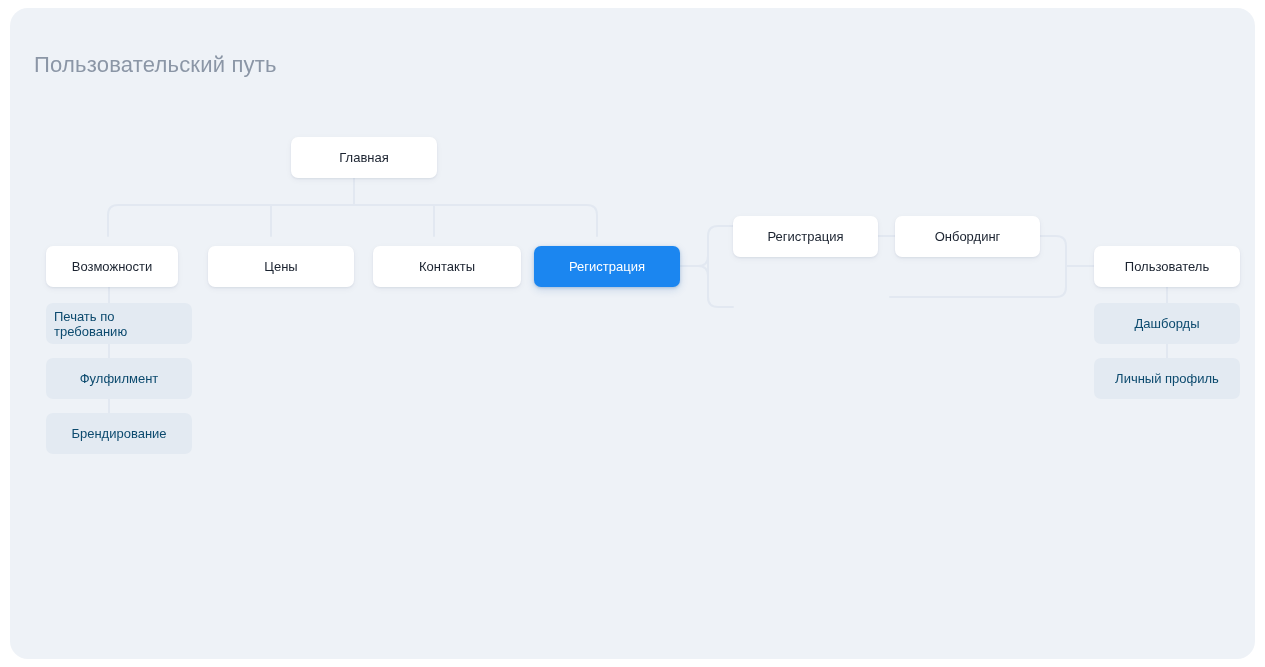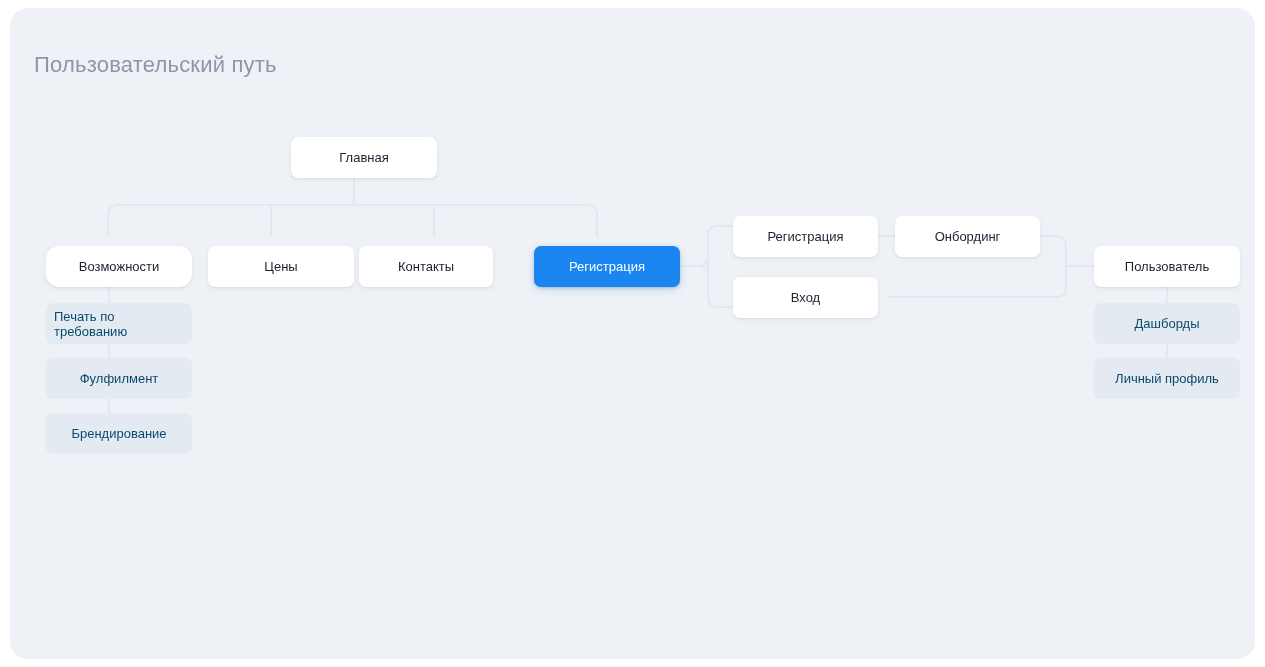--- a/index.html
+++ b/index.html
@@ -109,29 +109,29 @@
 
       <path d="M 1157 279 L 1157 295"></path>
       <path d="M 1157 336 L 1157 350"></path>
     </g>
   </svg>
 
   <div class="node primary" style="left:281px; top:129px; width:146px; height:41px;">
     <span>Главная</span>
   </div>
 
-  <div class="node primary" style="left:36px; top:238px; width:146px; height:41px;border-radius:13px;">
+  <div class="node primary" style="left:36px; top:238px; width:132px; height:41px;">
     <span>Возможности</span>
   </div>
 
   <div class="node primary" style="left:198px; top:238px; width:146px; height:41px;">
     <span>Цены</span>
   </div>
 
-  <div class="node primary" style="left:349px; top:238px; width:134px; height:41px;">
+  <div class="node primary" style="left:363px; top:238px; width:148px; height:41px;">
     <span>Контакты</span>
   </div>
 
   <div class="node accent" style="left:524px; top:238px; width:146px; height:41px;">
     <span>Регистрация</span>
   </div>
 
   <div class="node muted" style="left:36px; top:295px; width:146px; height:41px;">
     <span>Печать по требованию</span>
   </div>
@@ -141,23 +141,20 @@
   </div>
 
   <div class="node muted" style="left:36px; top:405px; width:146px; height:41px;">
     <span>Брендирование</span>
   </div>
 
   <div class="node primary" style="left:723px; top:208px; width:145px; height:41px;">
     <span>Регистрация</span>
   </div>
 
-  <div class="node primary" style="left:723px; top:269px; width:145px; height:41px;">
-    <span>Вход</span>
-  </div>
 
   <div class="node primary" style="left:885px; top:208px; width:145px; height:41px;">
     <span>Онбординг</span>
   </div>
 
   <div class="node primary" style="left:1084px; top:238px; width:146px; height:41px;">
     <span>Пользователь</span>
   </div>
 
   <div class="node muted" style="left:1084px; top:295px; width:146px; height:41px;">

